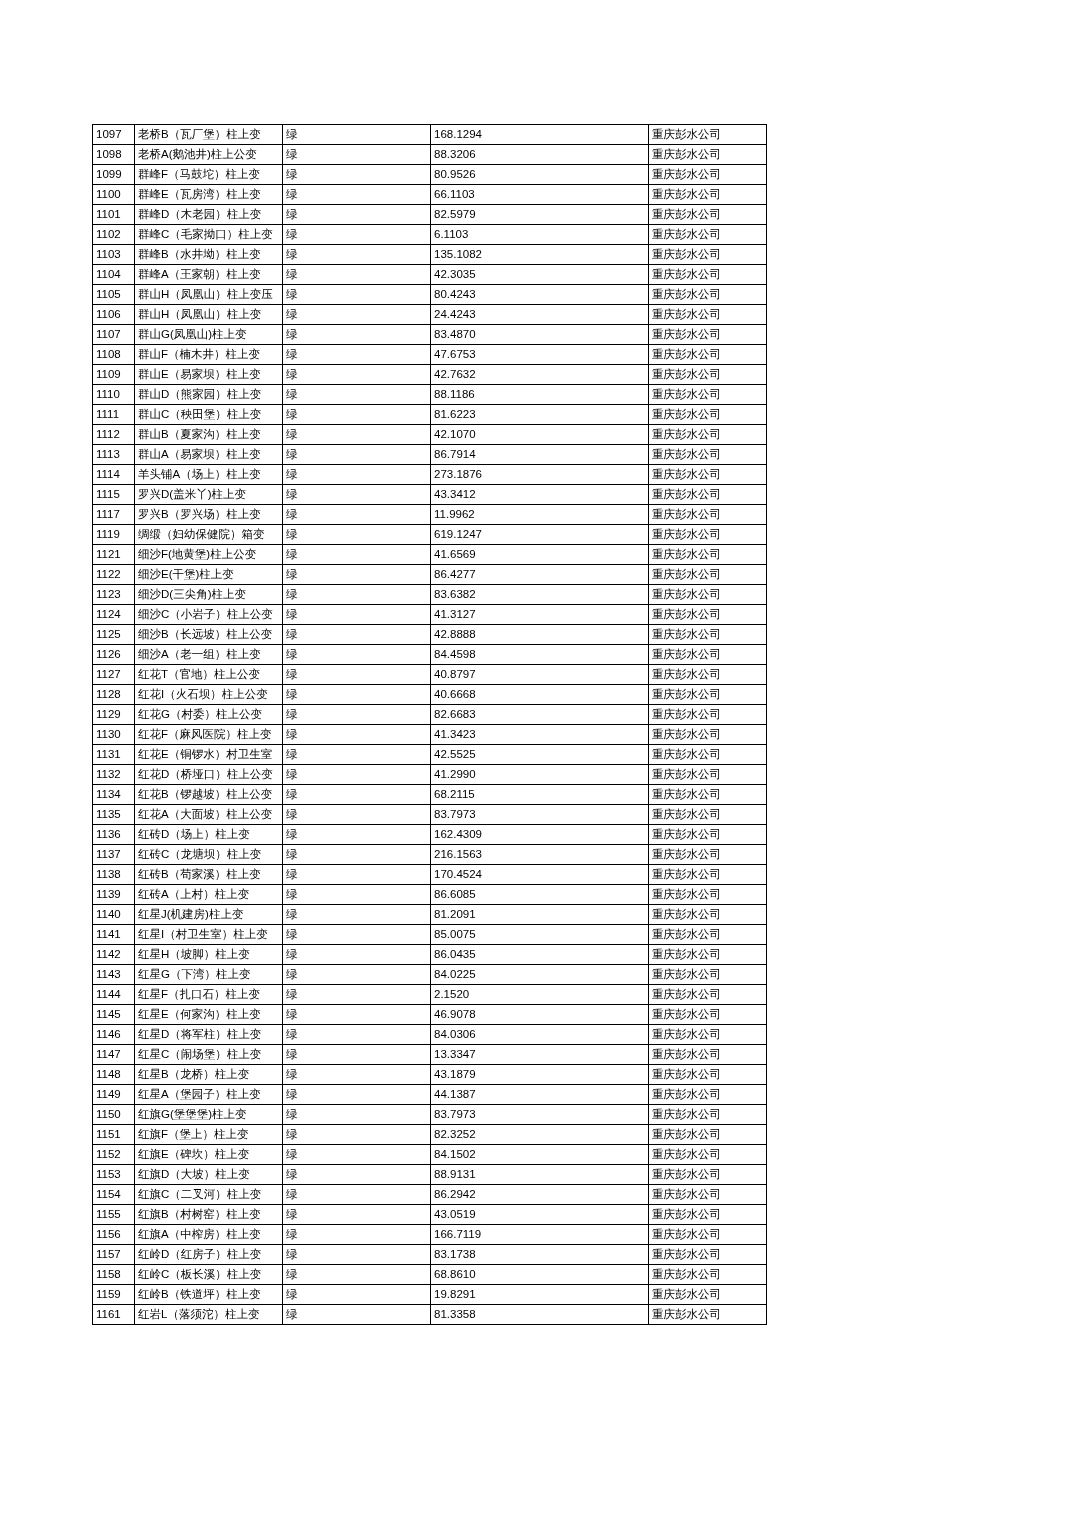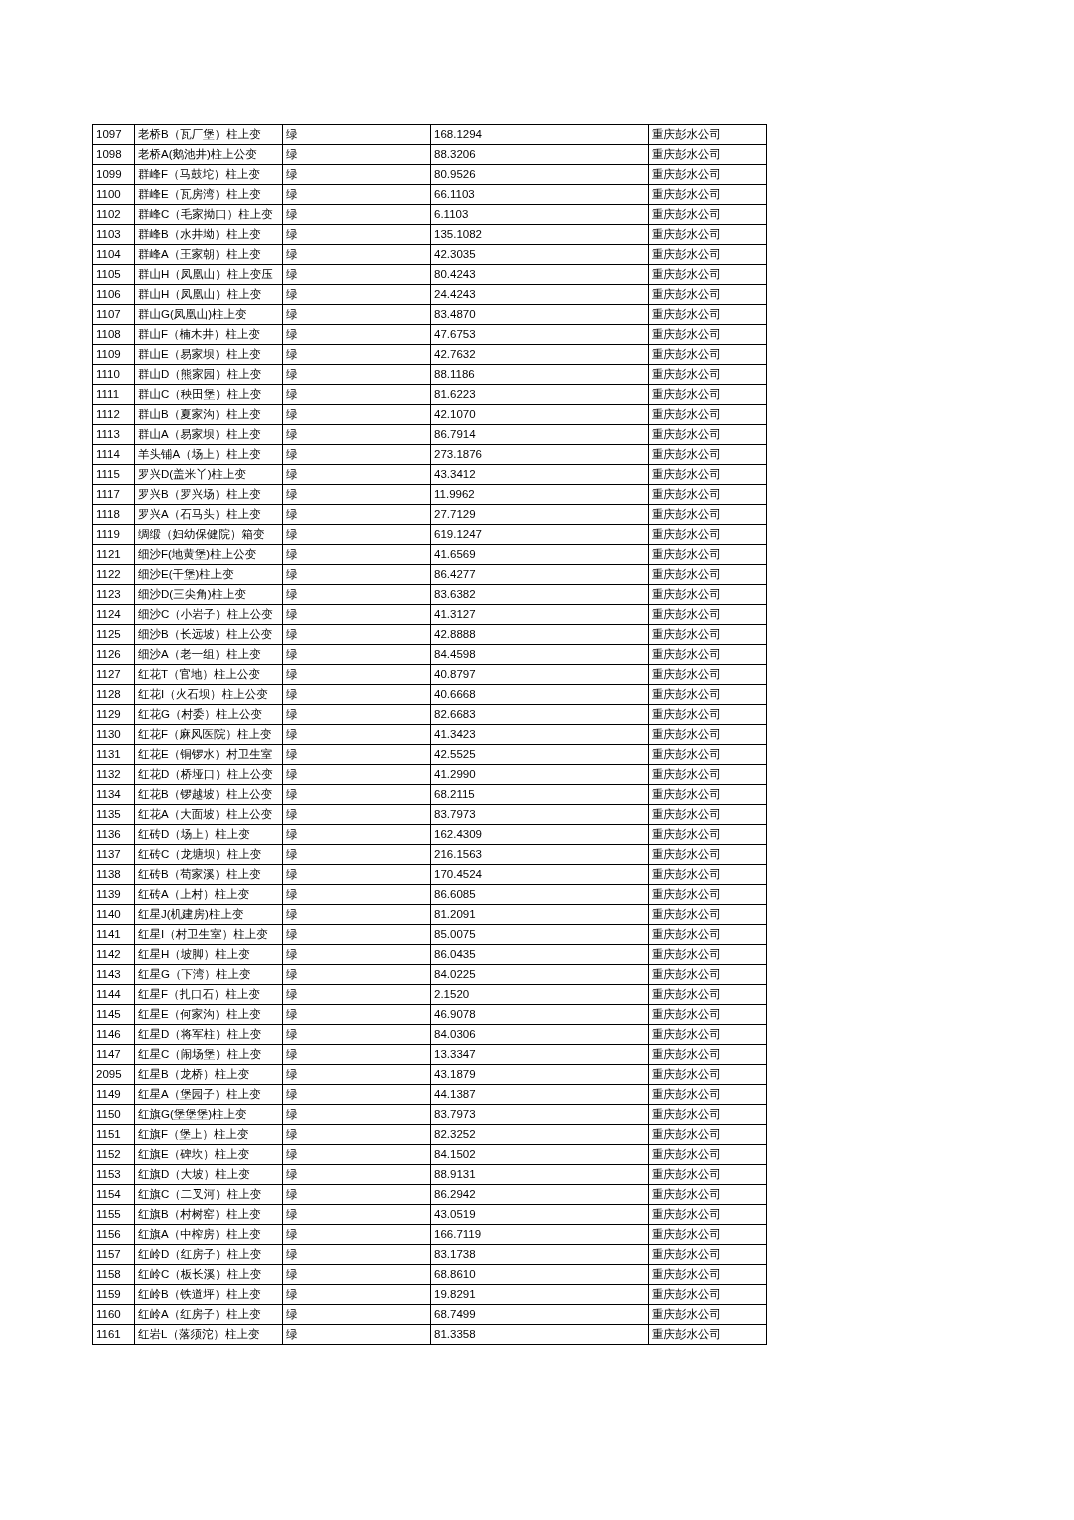--- a/index.html
+++ b/index.html
@@ -87,20 +87,27 @@
             <td class="org">重庆彭水公司</td>
           </tr>
           <tr>
             <td class="idx">1100</td>
             <td class="name">群峰E（瓦房湾）柱上变</td>
             <td class="color">绿</td>
             <td class="value">66.1103</td>
             <td class="org">重庆彭水公司</td>
           </tr>
           <tr>
+            <td class="idx">1101</td>
+            <td class="name">群峰D（木老园）柱上变</td>
+            <td class="color">绿</td>
+            <td class="value">82.5979</td>
+            <td class="org">重庆彭水公司</td>
+          </tr>
+          <tr>
             <td class="idx">1102</td>
             <td class="name">群峰C（毛家拗口）柱上变</td>
             <td class="color">绿</td>
             <td class="value">6.1103</td>
             <td class="org">重庆彭水公司</td>
           </tr>
           <tr>
             <td class="idx">1103</td>
             <td class="name">群峰B（水井坳）柱上变</td>
             <td class="color">绿</td>
@@ -192,27 +199,20 @@
             <td class="org">重庆彭水公司</td>
           </tr>
           <tr>
             <td class="idx">1117</td>
             <td class="name">罗兴B（罗兴场）柱上变</td>
             <td class="color">绿</td>
             <td class="value">11.9962</td>
             <td class="org">重庆彭水公司</td>
           </tr>
           <tr>
-            <td class="idx">1118</td>
-            <td class="name">罗兴A（石马头）柱上变</td>
-            <td class="color">绿</td>
-            <td class="value">27.7129</td>
-            <td class="org">重庆彭水公司</td>
-          </tr>
-          <tr>
             <td class="idx">1119</td>
             <td class="name">绸缎（妇幼保健院）箱变</td>
             <td class="color">绿</td>
             <td class="value">619.1247</td>
             <td class="org">重庆彭水公司</td>
           </tr>
           <tr>
             <td class="idx">1121</td>
             <td class="name">细沙F(地黄堡)柱上公变</td>
             <td class="color">绿</td>
@@ -388,21 +388,21 @@
             <td class="org">重庆彭水公司</td>
           </tr>
           <tr>
             <td class="idx">1147</td>
             <td class="name">红星C（闹场堡）柱上变</td>
             <td class="color">绿</td>
             <td class="value">13.3347</td>
             <td class="org">重庆彭水公司</td>
           </tr>
           <tr>
-            <td class="idx">2095</td>
+            <td class="idx">1148</td>
             <td class="name">红星B（龙桥）柱上变</td>
             <td class="color">绿</td>
             <td class="value">43.1879</td>
             <td class="org">重庆彭水公司</td>
           </tr>
           <tr>
             <td class="idx">1149</td>
             <td class="name">红星A（堡园子）柱上变</td>
             <td class="color">绿</td>
             <td class="value">44.1387</td>
@@ -469,27 +469,20 @@
             <td class="name">红岭C（板长溪）柱上变</td>
             <td class="color">绿</td>
             <td class="value">68.8610</td>
             <td class="org">重庆彭水公司</td>
           </tr>
           <tr>
             <td class="idx">1159</td>
             <td class="name">红岭B（铁道坪）柱上变</td>
             <td class="color">绿</td>
             <td class="value">19.8291</td>
-            <td class="org">重庆彭水公司</td>
-          </tr>
-          <tr>
-            <td class="idx">1160</td>
-            <td class="name">红岭A（红房子）柱上变</td>
-            <td class="color">绿</td>
-            <td class="value">68.7499</td>
             <td class="org">重庆彭水公司</td>
           </tr>
           <tr>
             <td class="idx">1161</td>
             <td class="name">红岩L（落须沱）柱上变</td>
             <td class="color">绿</td>
             <td class="value">81.3358</td>
             <td class="org">重庆彭水公司</td>
           </tr>
         </tbody>

